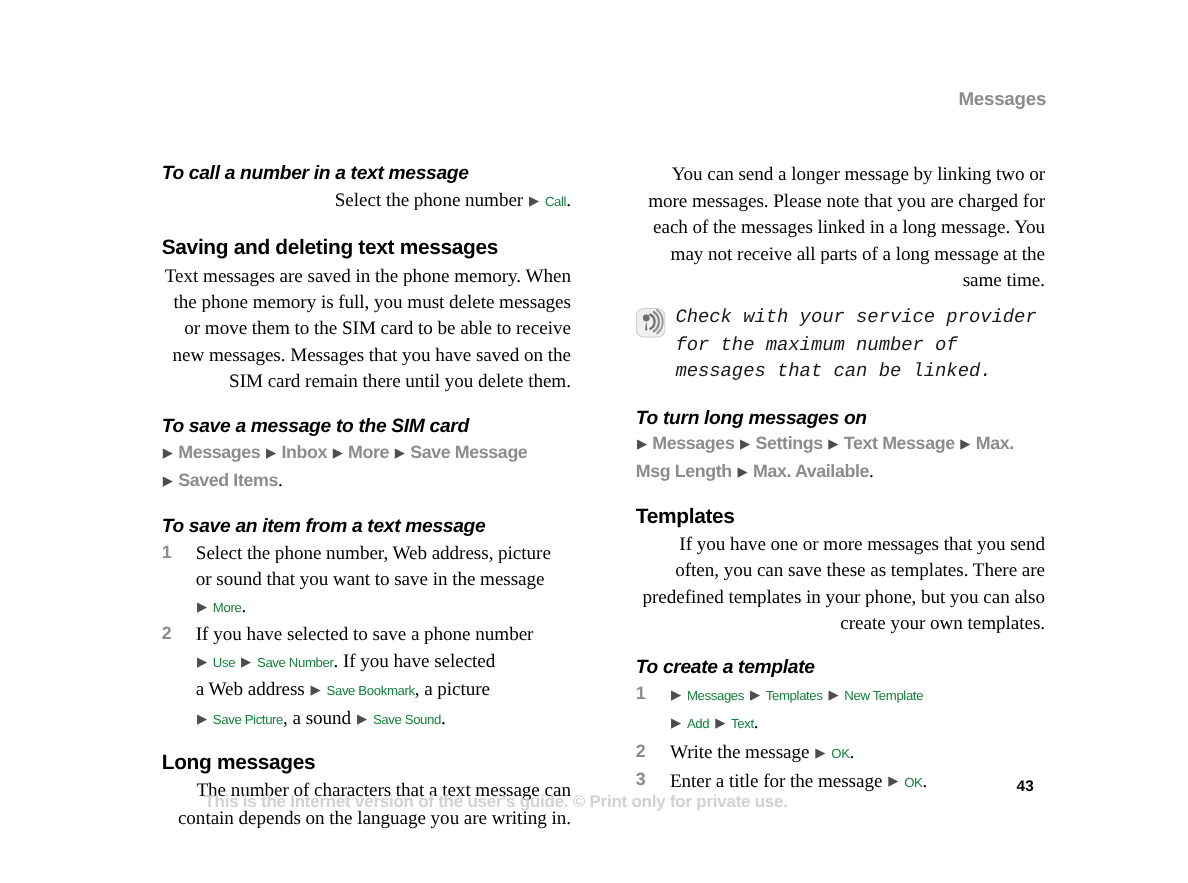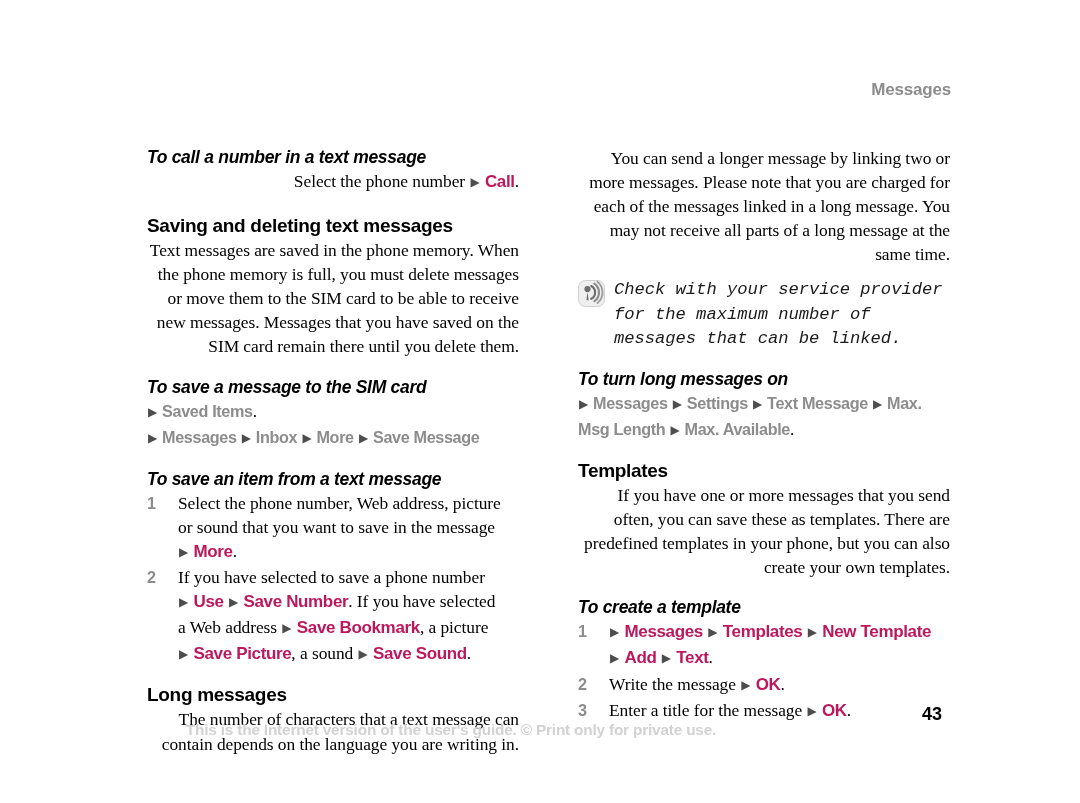--- a/index.html
+++ b/index.html
@@ -104,24 +104,24 @@
   }
   .dot {
     font-family: "Liberation Serif", serif;
     font-weight: normal;
     color: #000;
     font-size: 17.4px;
   }
   
   .mi {
     font-family: "Liberation Sans", sans-serif;
-    font-weight: bold;
-    font-size: 17px;
+    font-weight: normal;
+    font-size: 12px;
     letter-spacing: -0.35px;
-    color: #be185d;
+    color: #15803d;
   }
 
   
   ol.steps {
     list-style: none;
     margin: 0;
     padding: 0;
   }
   ol.steps > li {
     position: relative;
@@ -194,21 +194,21 @@
     line-height: 24px;
   }
   .footer-page {
     position: absolute;
     left: 910px;
     top: 0;
     width: 44px;
     text-align: center;
     font-family: "Liberation Sans", sans-serif;
     font-weight: bold;
-    font-size: 18px;
+    font-size: 14px;
     color: #000;
     line-height: 24px;
   }
 </style>
 </head>
 <body>
 
 <div class="running-header">Messages</div>
 
 <div class="page">
@@ -219,22 +219,22 @@
     <p class="body"><span>Select the phone number </span><span class="tri">▶</span> <span class="mi">Call</span><span class="dot">.</span></p>
 
     <div class="gap-lg"></div>
 
     <h2 class="section">Saving and deleting text messages</h2>
     <p class="body">Text messages are saved in the phone memory. When the phone memory is full, you must delete messages or move them to the SIM card to be able to receive new messages. Messages that you have saved on the SIM card remain there until you delete them.</p>
 
     <div class="gap-md"></div>
 
     <h3 class="task">To save a message to the SIM card</h3>
+    <p class="menupath"><span class="tri">▶</span> <span class="m">Messages</span> <span class="tri">▶</span> <span class="m">Inbox</span> <span class="tri">▶</span> <span class="m">More</span> <span class="tri">▶</span> <span class="m">Save Message</span></p>
     <p class="menupath"><span class="tri">▶</span> <span class="m">Saved Items</span><span class="dot">.</span></p>
-    <p class="menupath"><span class="tri">▶</span> <span class="m">Messages</span> <span class="tri">▶</span> <span class="m">Inbox</span> <span class="tri">▶</span> <span class="m">More</span> <span class="tri">▶</span> <span class="m">Save Message</span></p>
 
     <div class="gap-md"></div>
 
     <h3 class="task">To save an item from a text message</h3>
     <ol class="steps">
       <li>
         <span class="num">1</span><span>Select the phone number, Web address, picture or sound that you want to save in the message</span>
         <span class="sub"><span class="tri">▶</span> <span class="mi">More</span><span class="dot">.</span></span>
       </li>
       <li>

